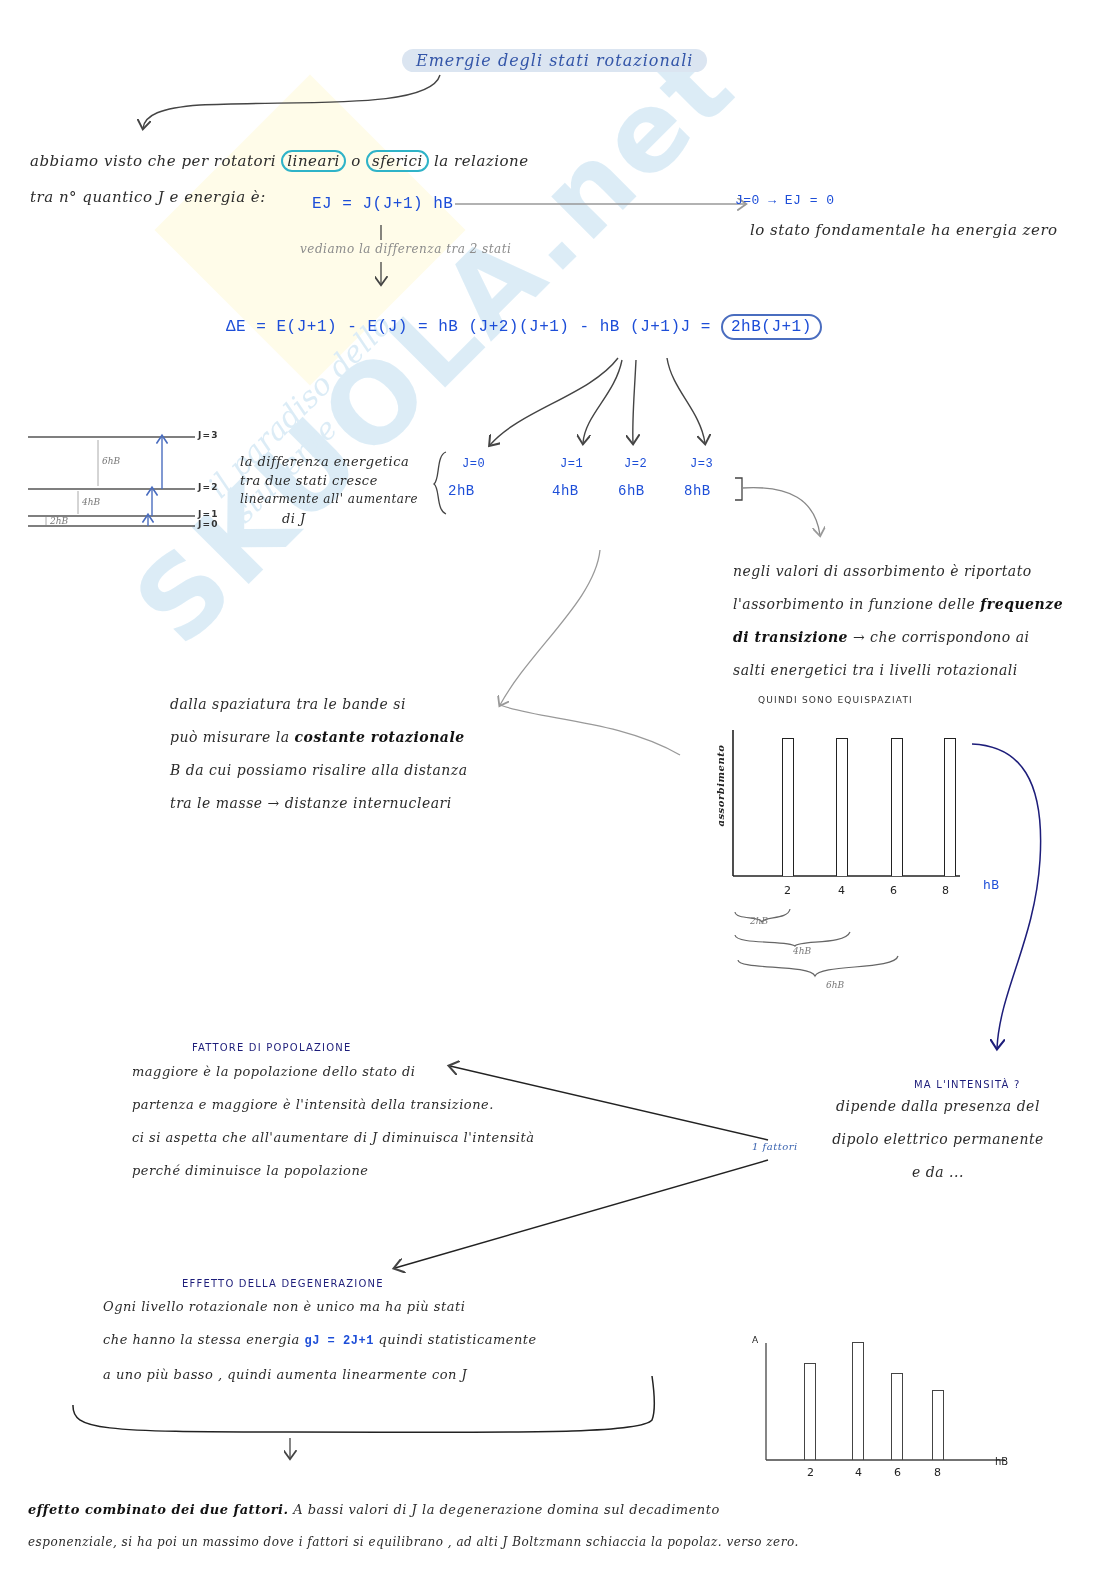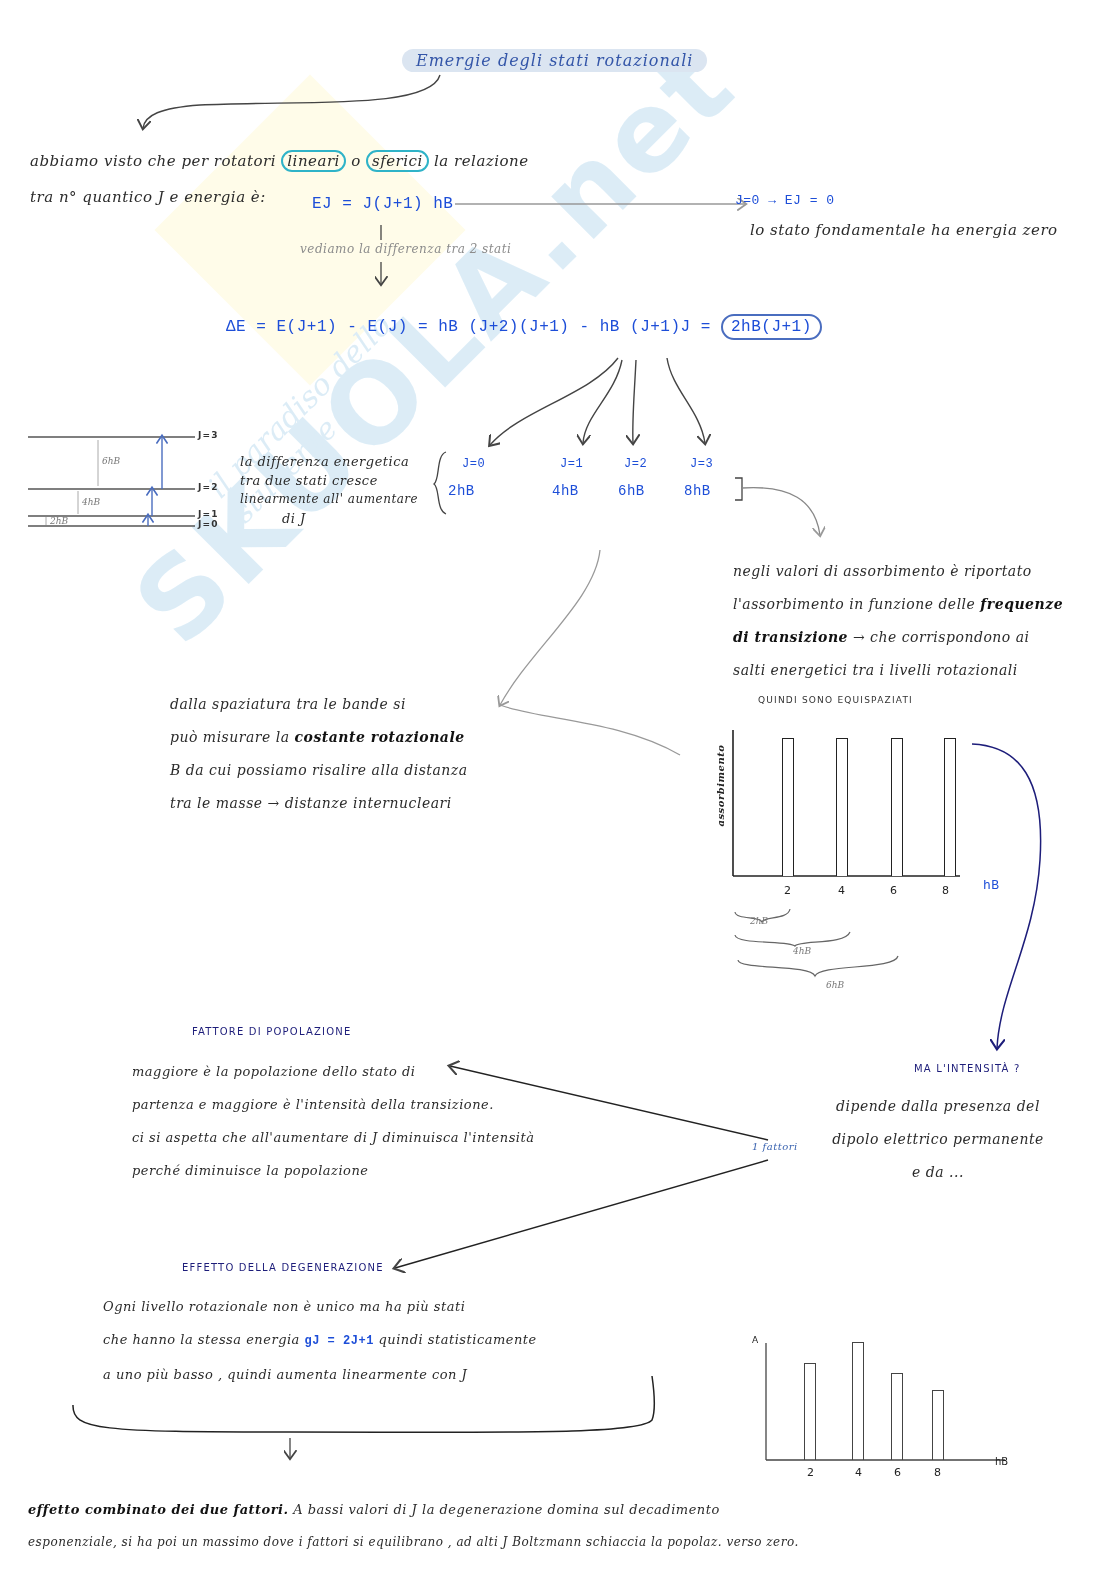--- a/index.html
+++ b/index.html
@@ -7,21 +7,21 @@
     width: 1116px; height: 1579px; position: relative; overflow: hidden;
     background: #ffffff;
     font-family: "DejaVu Sans", sans-serif;
     color: #2a2a2a;
   }
   .abs { position: absolute; white-space: nowrap; }
   .hw { font-family: "DejaVu Serif", serif; font-style: italic; font-size: 15px; color: #2b2b2b; letter-spacing: 0.5px; }
   .hw-grey { color: #8c8c8c; font-size: 12px; }
   .bold { font-weight: bold; color: #111; }
   .caps { font-family: "DejaVu Sans", sans-serif; font-size: 10px; letter-spacing: 1.2px; color: #333; }
-  .navy { color: #1d1d7a; }
+  .navy { color: #1d1d7a; margin-top: 16px; }
   .blue { color: #3b64b0; }
   .math { font-family: Liberation Mono, monospace; font-size: 16px; color: #1d4ed8; letter-spacing: 0.5px; }
   .title-pill {
     background: #dbe5f1; border-radius: 12px; padding: 2px 14px;
     color: #3355a8; font-family: "DejaVu Serif", serif; font-style: italic; font-size: 16px; letter-spacing: 1px;
   }
   .circled-cyan { border: 2px solid #2fb3c8; border-radius: 14px; padding: 0 4px; }
   .circled-blue { border: 2px solid #4a6dbf; border-radius: 16px; padding: 2px 8px; text-align: center; }
   .watermark {
     position: absolute; left: 30px; top: 60px; width: 460px; height: 440px;

